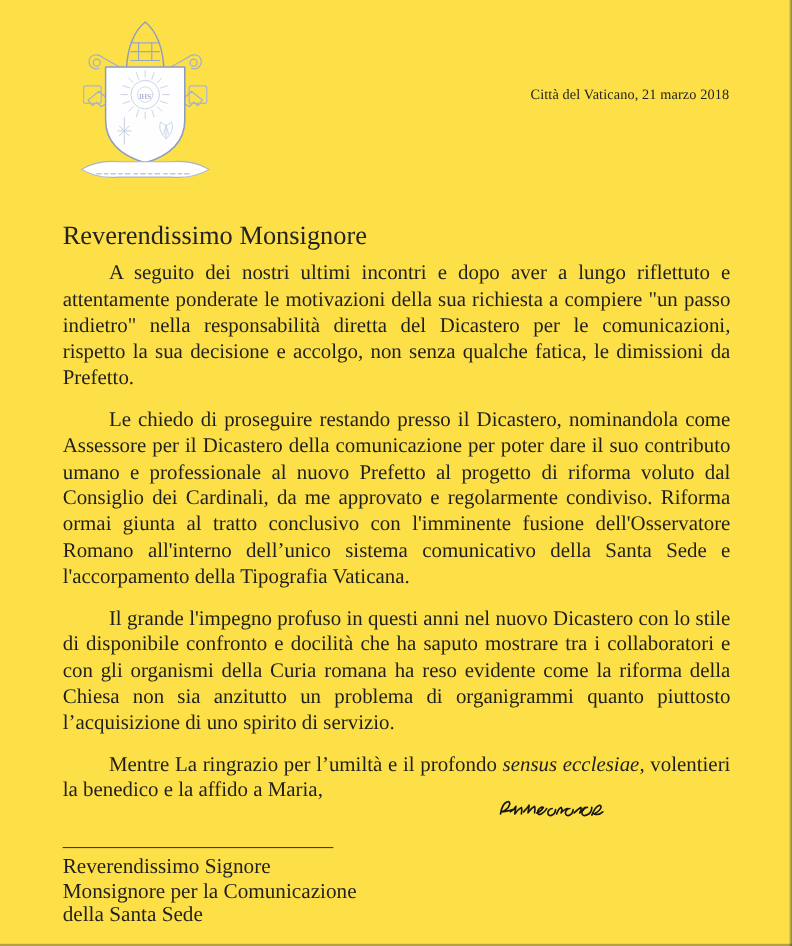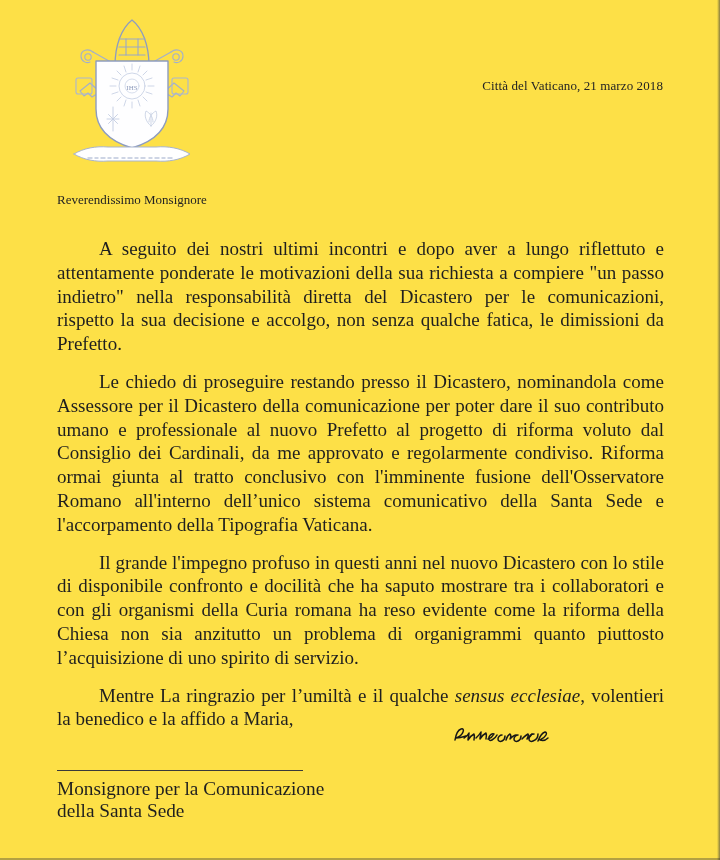--- a/index.html
+++ b/index.html
@@ -57,22 +57,22 @@
     text-align: right;
     font-size: 13px;
     letter-spacing: 0.1px;
     color: #232323;
   }
 
   
   .salutation {
     position: absolute;
     left: 57px;
-    top: 192px;
-    font-size: 13px;
+    top: 202px;
+    font-size: 24px;
     color: #232323;
   }
 
   
   .body-text {
     position: absolute;
     left: 57px;
     top: 237px;
     width: 607px;
     font-size: 19px;
@@ -195,21 +195,21 @@
   </div>
 
   <div class="dateline">Città del Vaticano, 21 marzo 2018</div>
 
   <div class="salutation">Reverendissimo Monsignore</div>
 
   <div class="body-text">
     <p>A seguito dei nostri ultimi incontri e dopo aver a lungo riflettuto e attentamente ponderate le motivazioni della sua richiesta a compiere "un passo indietro" nella responsabilità diretta del Dicastero per le comunicazioni, rispetto la sua decisione e accolgo, non senza qualche fatica, le dimissioni da Prefetto.</p>
     <p>Le chiedo di proseguire restando presso il Dicastero, nominandola come Assessore per il Dicastero della comunicazione per poter dare il suo contributo umano e professionale al nuovo Prefetto al progetto di riforma voluto dal Consiglio dei Cardinali, da me approvato e regolarmente condiviso. Riforma ormai giunta al tratto conclusivo con l'imminente fusione dell'Osservatore Romano all'interno dell’unico sistema comunicativo della Santa Sede e l'accorpamento della Tipografia Vaticana.</p>
     <p>Il grande l'impegno profuso in questi anni nel nuovo Dicastero con lo stile di disponibile confronto e docilità che ha saputo mostrare tra i collaboratori e con gli organismi della Curia romana ha reso evidente come la riforma della Chiesa non sia anzitutto un problema di organigrammi quanto piuttosto l’acquisizione di uno spirito di servizio.</p>
-    <p><span>Mentre La ringrazio per l’umiltà e il qualche </span><em class="latin">sensus ecclesiae</em><span>, volentieri la benedico e la affido a Maria,</span></p>
+    <p><span>Mentre La ringrazio per l’umiltà e il profondo </span><em class="latin">sensus ecclesiae</em><span>, volentieri la benedico e la affido a Maria,</span></p>
   </div>
 
   <div class="signature">
     <svg viewBox="0 0 130 26" xmlns="http://www.w3.org/2000/svg" fill="none" stroke="#171717" stroke-width="1.5" stroke-linecap="round" stroke-linejoin="round">
       <path d="M3 18 c1 -6 3 -10 6 -11 c2 -1 3 1 2 3 c-1 3 -4 5 -7 6
                c4 0 7 -1 10 -2"></path>
       <path d="M12 16 c2 -1 4 -3 5 -5 c0 2 -1 5 -1 7 c2 -3 4 -5 6 -6 c1 2 0 4 0 6"></path>
       <path d="M24 16 c2 -2 4 -4 5 -6 c0 3 -1 5 -1 7 c2 -3 4 -5 6 -6 c1 2 0 4 0 6"></path>
       <path d="M36 17 c3 -1 5 -3 6 -5 c-2 -1 -4 1 -5 3 c-1 3 1 4 3 3 c2 -1 4 -3 5 -5"></path>
       <path d="M50 13 c-2 0 -4 2 -4 4 c0 2 2 3 4 2 c2 -1 3 -3 3 -5"></path>
@@ -217,19 +217,20 @@
       <path d="M66 13 c-2 0 -4 2 -4 4 c0 2 2 3 4 2 c2 -1 3 -3 3 -5"></path>
       <path d="M70 17 c2 -2 4 -4 6 -5 c1 1 0 3 -1 5 c2 -1 4 -3 5 -5"></path>
       <path d="M82 12 c-3 0 -5 2 -5 5 c0 2 2 3 4 2 c3 -1 5 -4 5 -7"></path>
       <path d="M86 19 c2 -5 4 -8 7 -9 c1 0 2 1 1 3 c-1 2 -4 4 -6 5 c3 1 6 0 8 -2"></path>
     </svg>
   </div>
 
   <div class="rule"></div>
 
   <div class="addressee">
+    <div>Reverendissimo Signore</div>
     <div>Monsignore per la Comunicazione</div>
     <div>della Santa Sede</div>
   </div>
 
   <div class="scan-edge-right"></div>
   <div class="scan-edge-bottom"></div>
 </div>
 
 </body></html>

